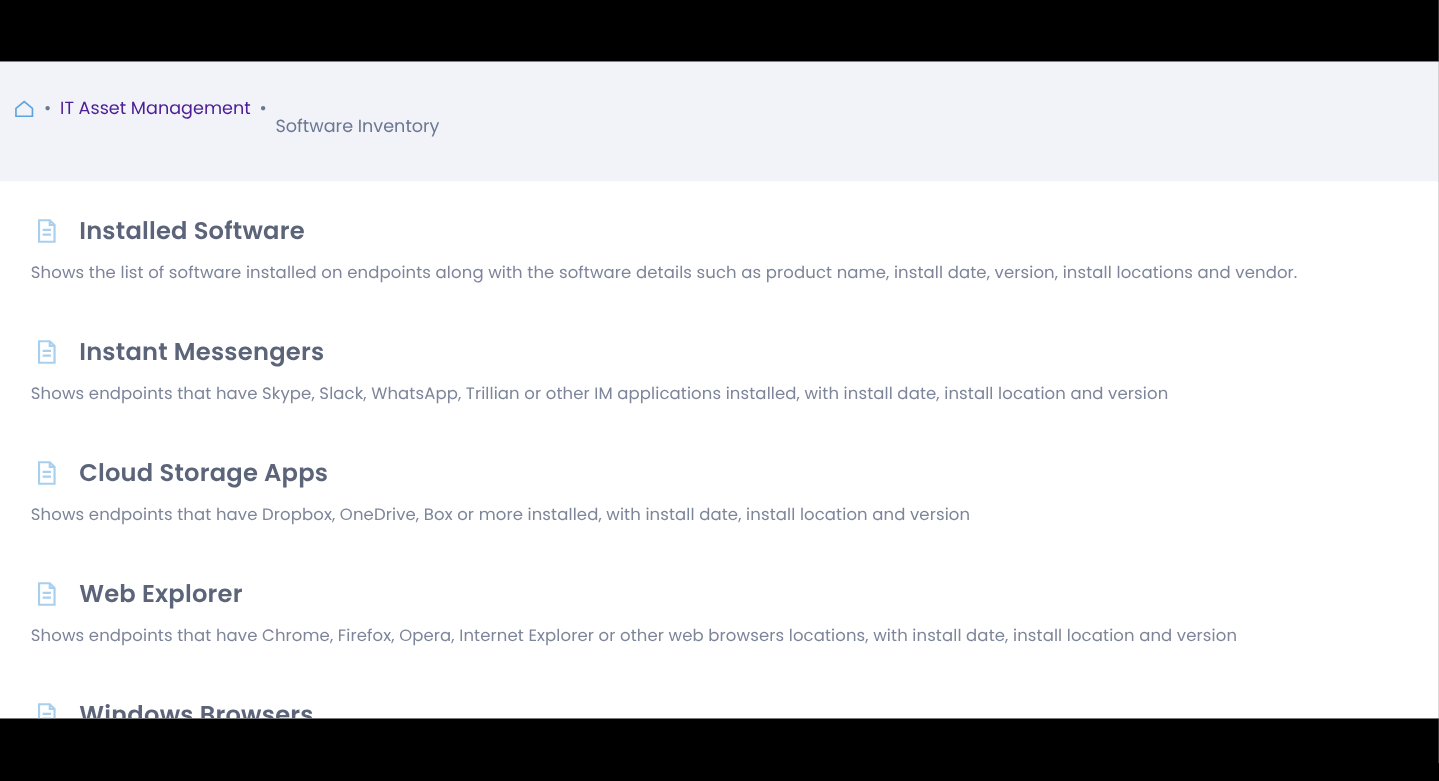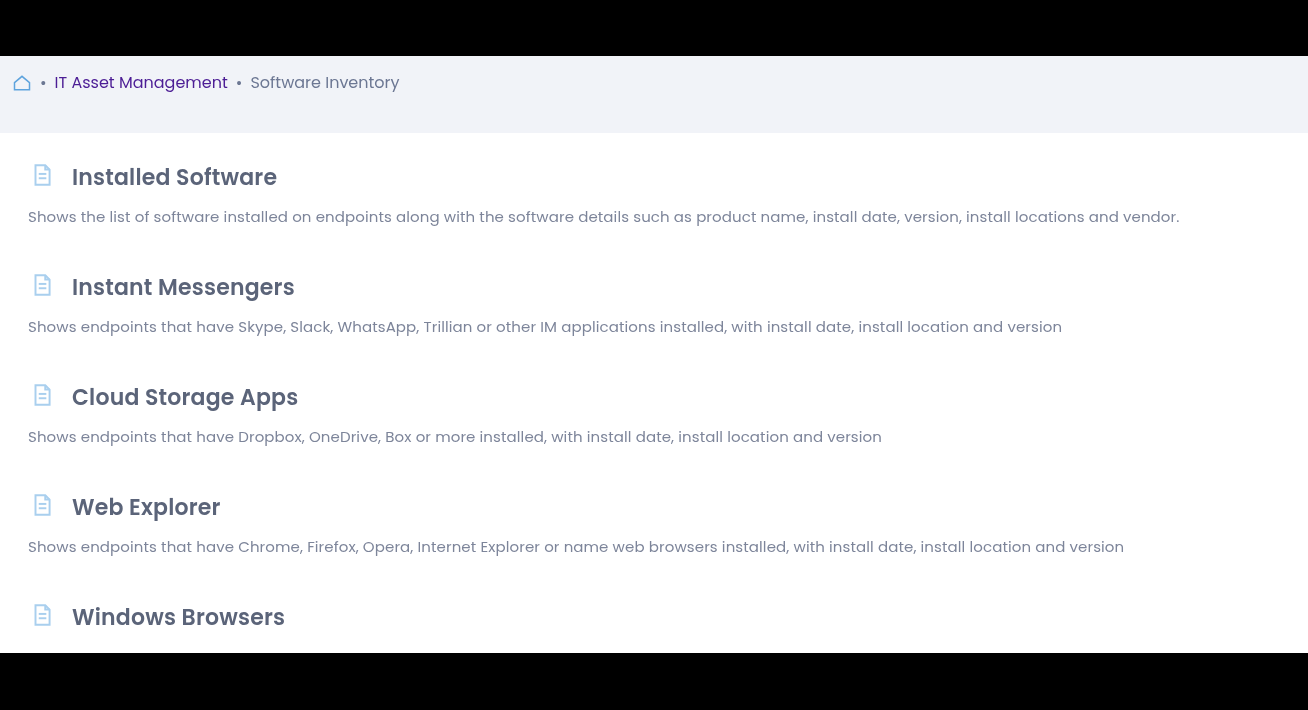--- a/index.html
+++ b/index.html
@@ -45,31 +45,32 @@
     .breadcrumb-sep {
       color: #6c7793;
     }
     .breadcrumb-link {
       color: #4c1d95;
       text-decoration: none;
       cursor: pointer;
     }
     .breadcrumb-current {
       color: #6c7793;
+      margin-top: 32px;
     }
     .content {
       background: #fff;
       padding: 28px 28px 0 28px;
     }
     .item {
       margin-bottom: 44px;
     }
     .item-header {
       display: flex;
-      align-items: flex-start;
+      align-items: center;
       gap: 16px;
       margin-bottom: 12px;
       cursor: pointer;
     }
     .item-icon {
       width: 28px;
       height: 28px;
       display: inline-flex;
       align-items: center;
       justify-content: center;
@@ -162,21 +163,21 @@
         <span class="item-icon">
           <svg viewBox="0 0 24 24" width="26" height="26">
             <path d="M6 3 L15 3 L19 7 L19 21 L6 21 Z"></path>
             <path d="M15 3 L15 7 L19 7"></path>
             <line x1="9" y1="11" x2="16" y2="11"></line>
             <line x1="9" y1="15" x2="16" y2="15"></line>
           </svg>
         </span>
         <h2 class="item-title">Web Explorer</h2>
       </div>
-      <p class="item-desc">Shows endpoints that have Chrome, Firefox, Opera, Internet Explorer or name web browsers installed, with install date, install location and version</p>
+      <p class="item-desc">Shows endpoints that have Chrome, Firefox, Opera, Internet Explorer or other web browsers locations, with install date, install location and version</p>
     </div>
 
     <div class="item">
       <div class="item-header">
         <span class="item-icon">
           <svg viewBox="0 0 24 24" width="26" height="26">
             <path d="M6 3 L15 3 L19 7 L19 21 L6 21 Z"></path>
             <path d="M15 3 L15 7 L19 7"></path>
             <line x1="9" y1="11" x2="16" y2="11"></line>
             <line x1="9" y1="15" x2="16" y2="15"></line>

